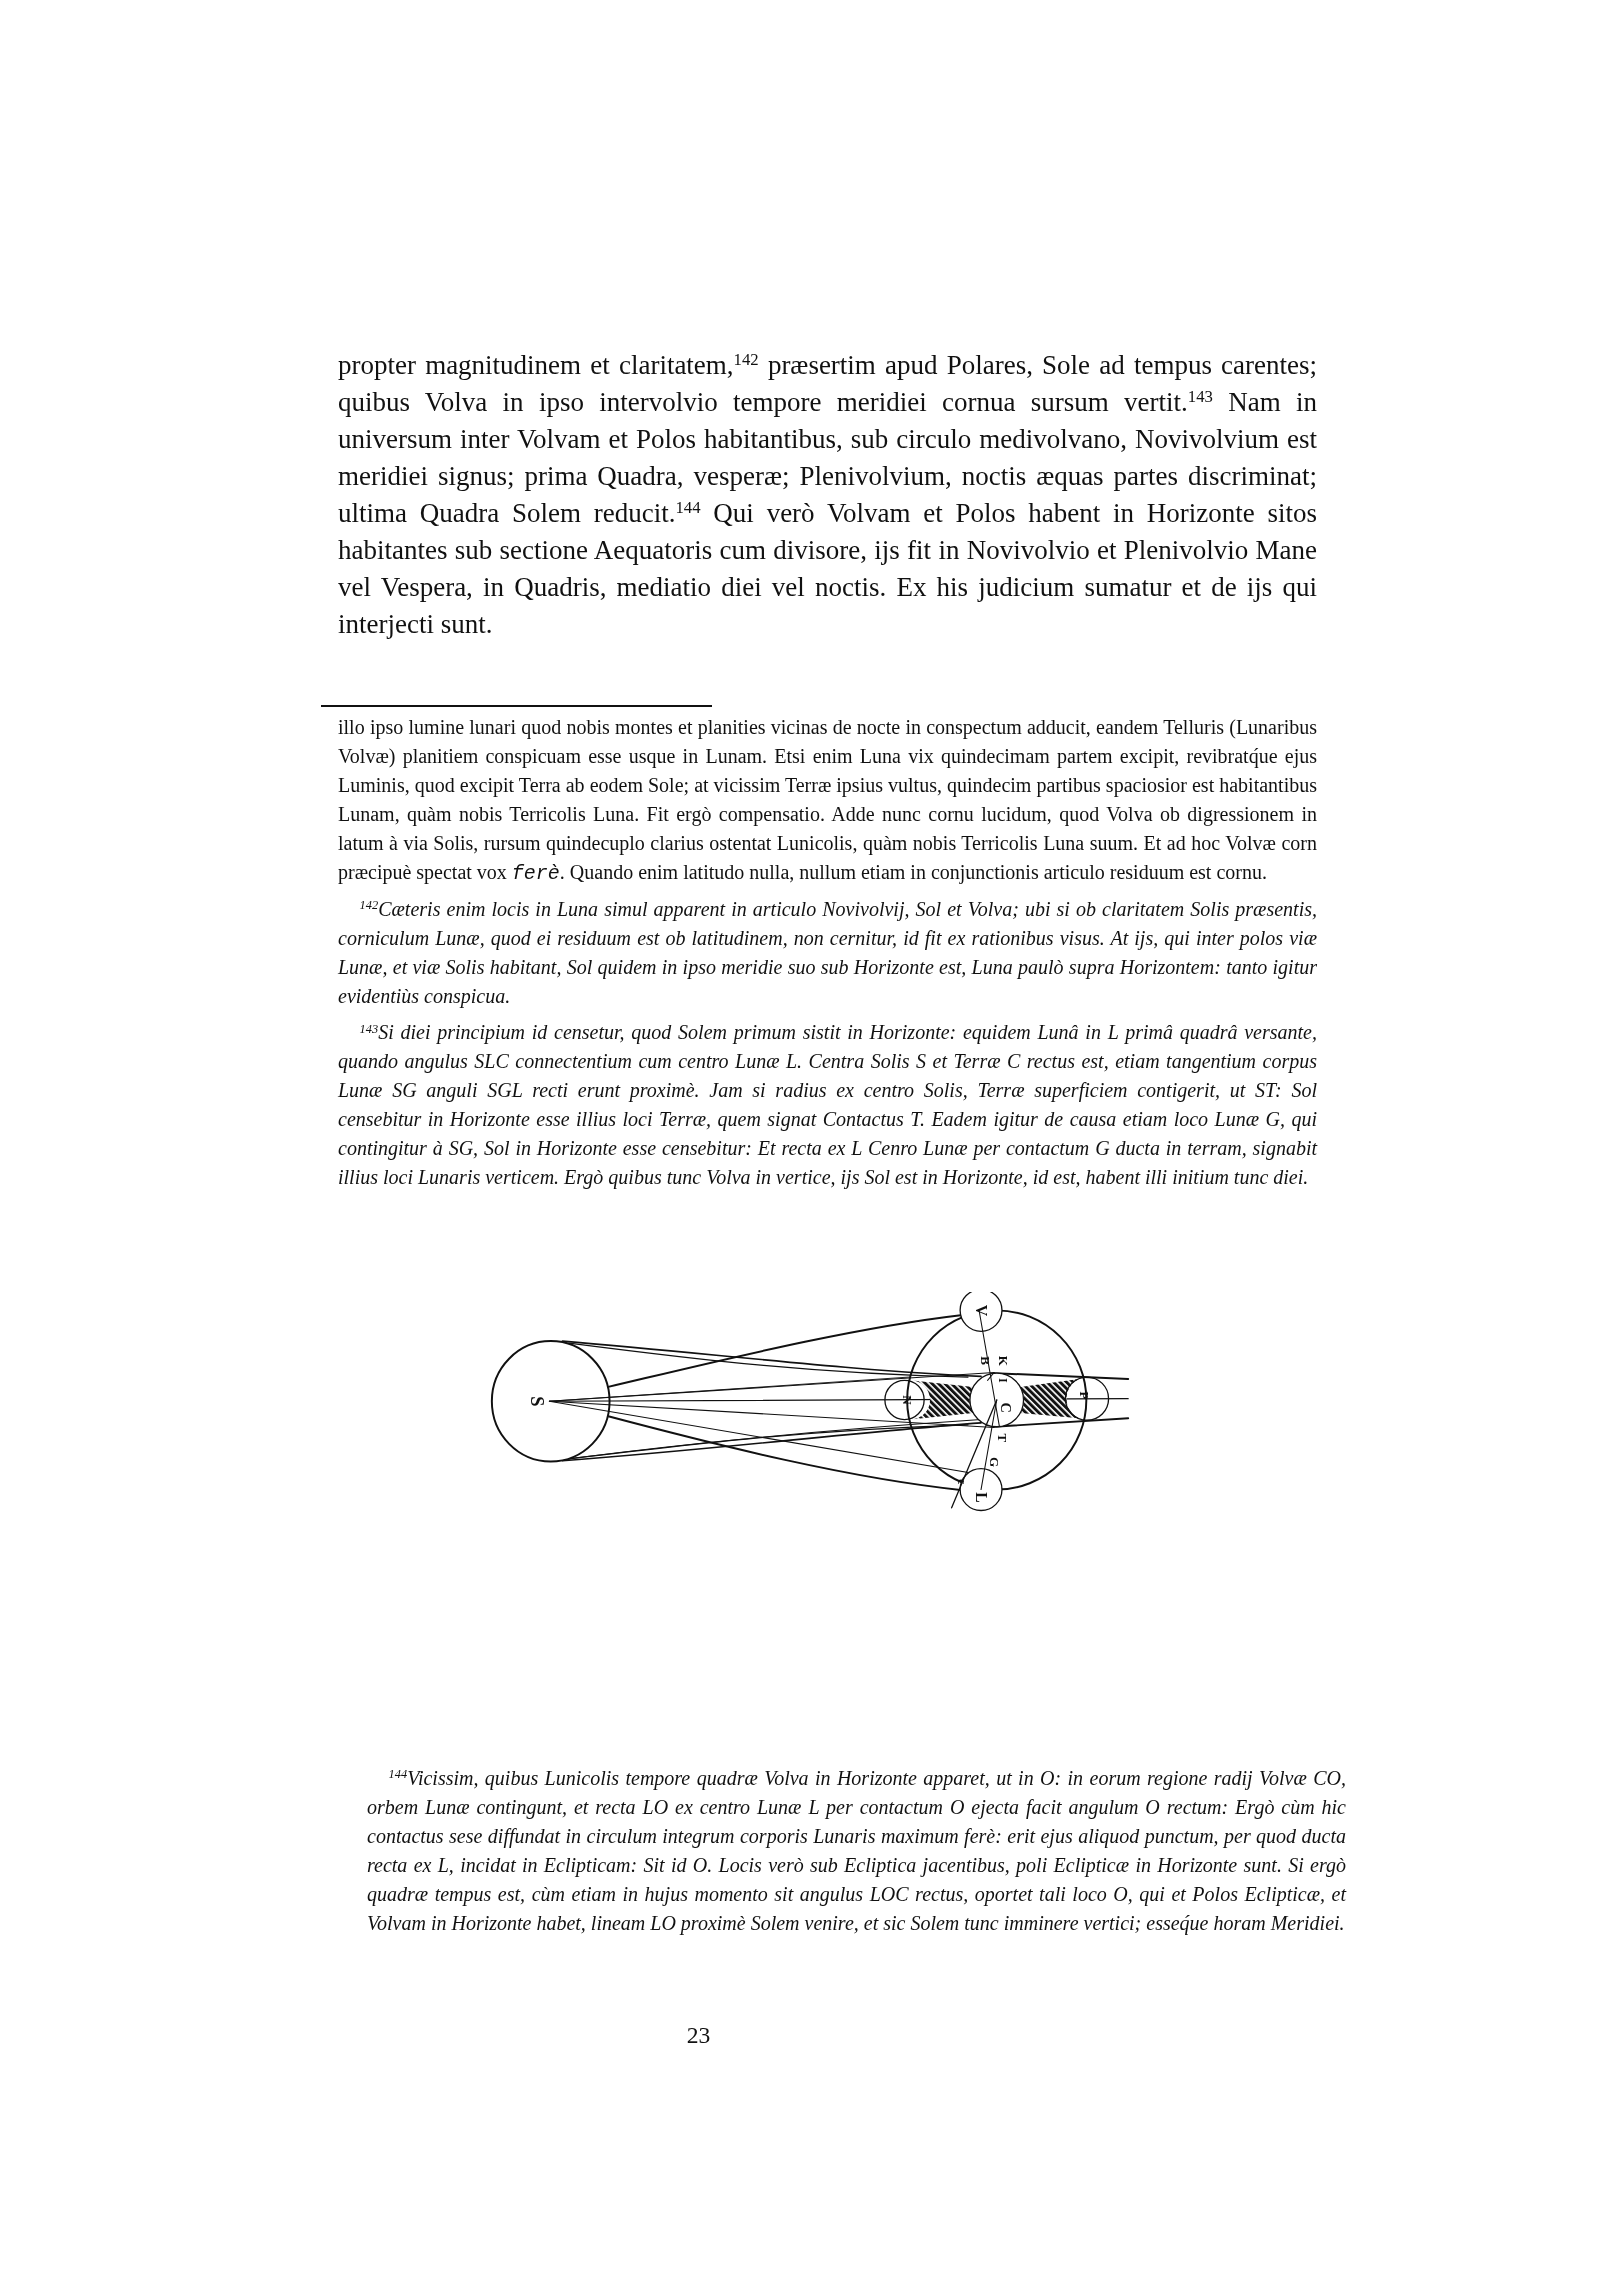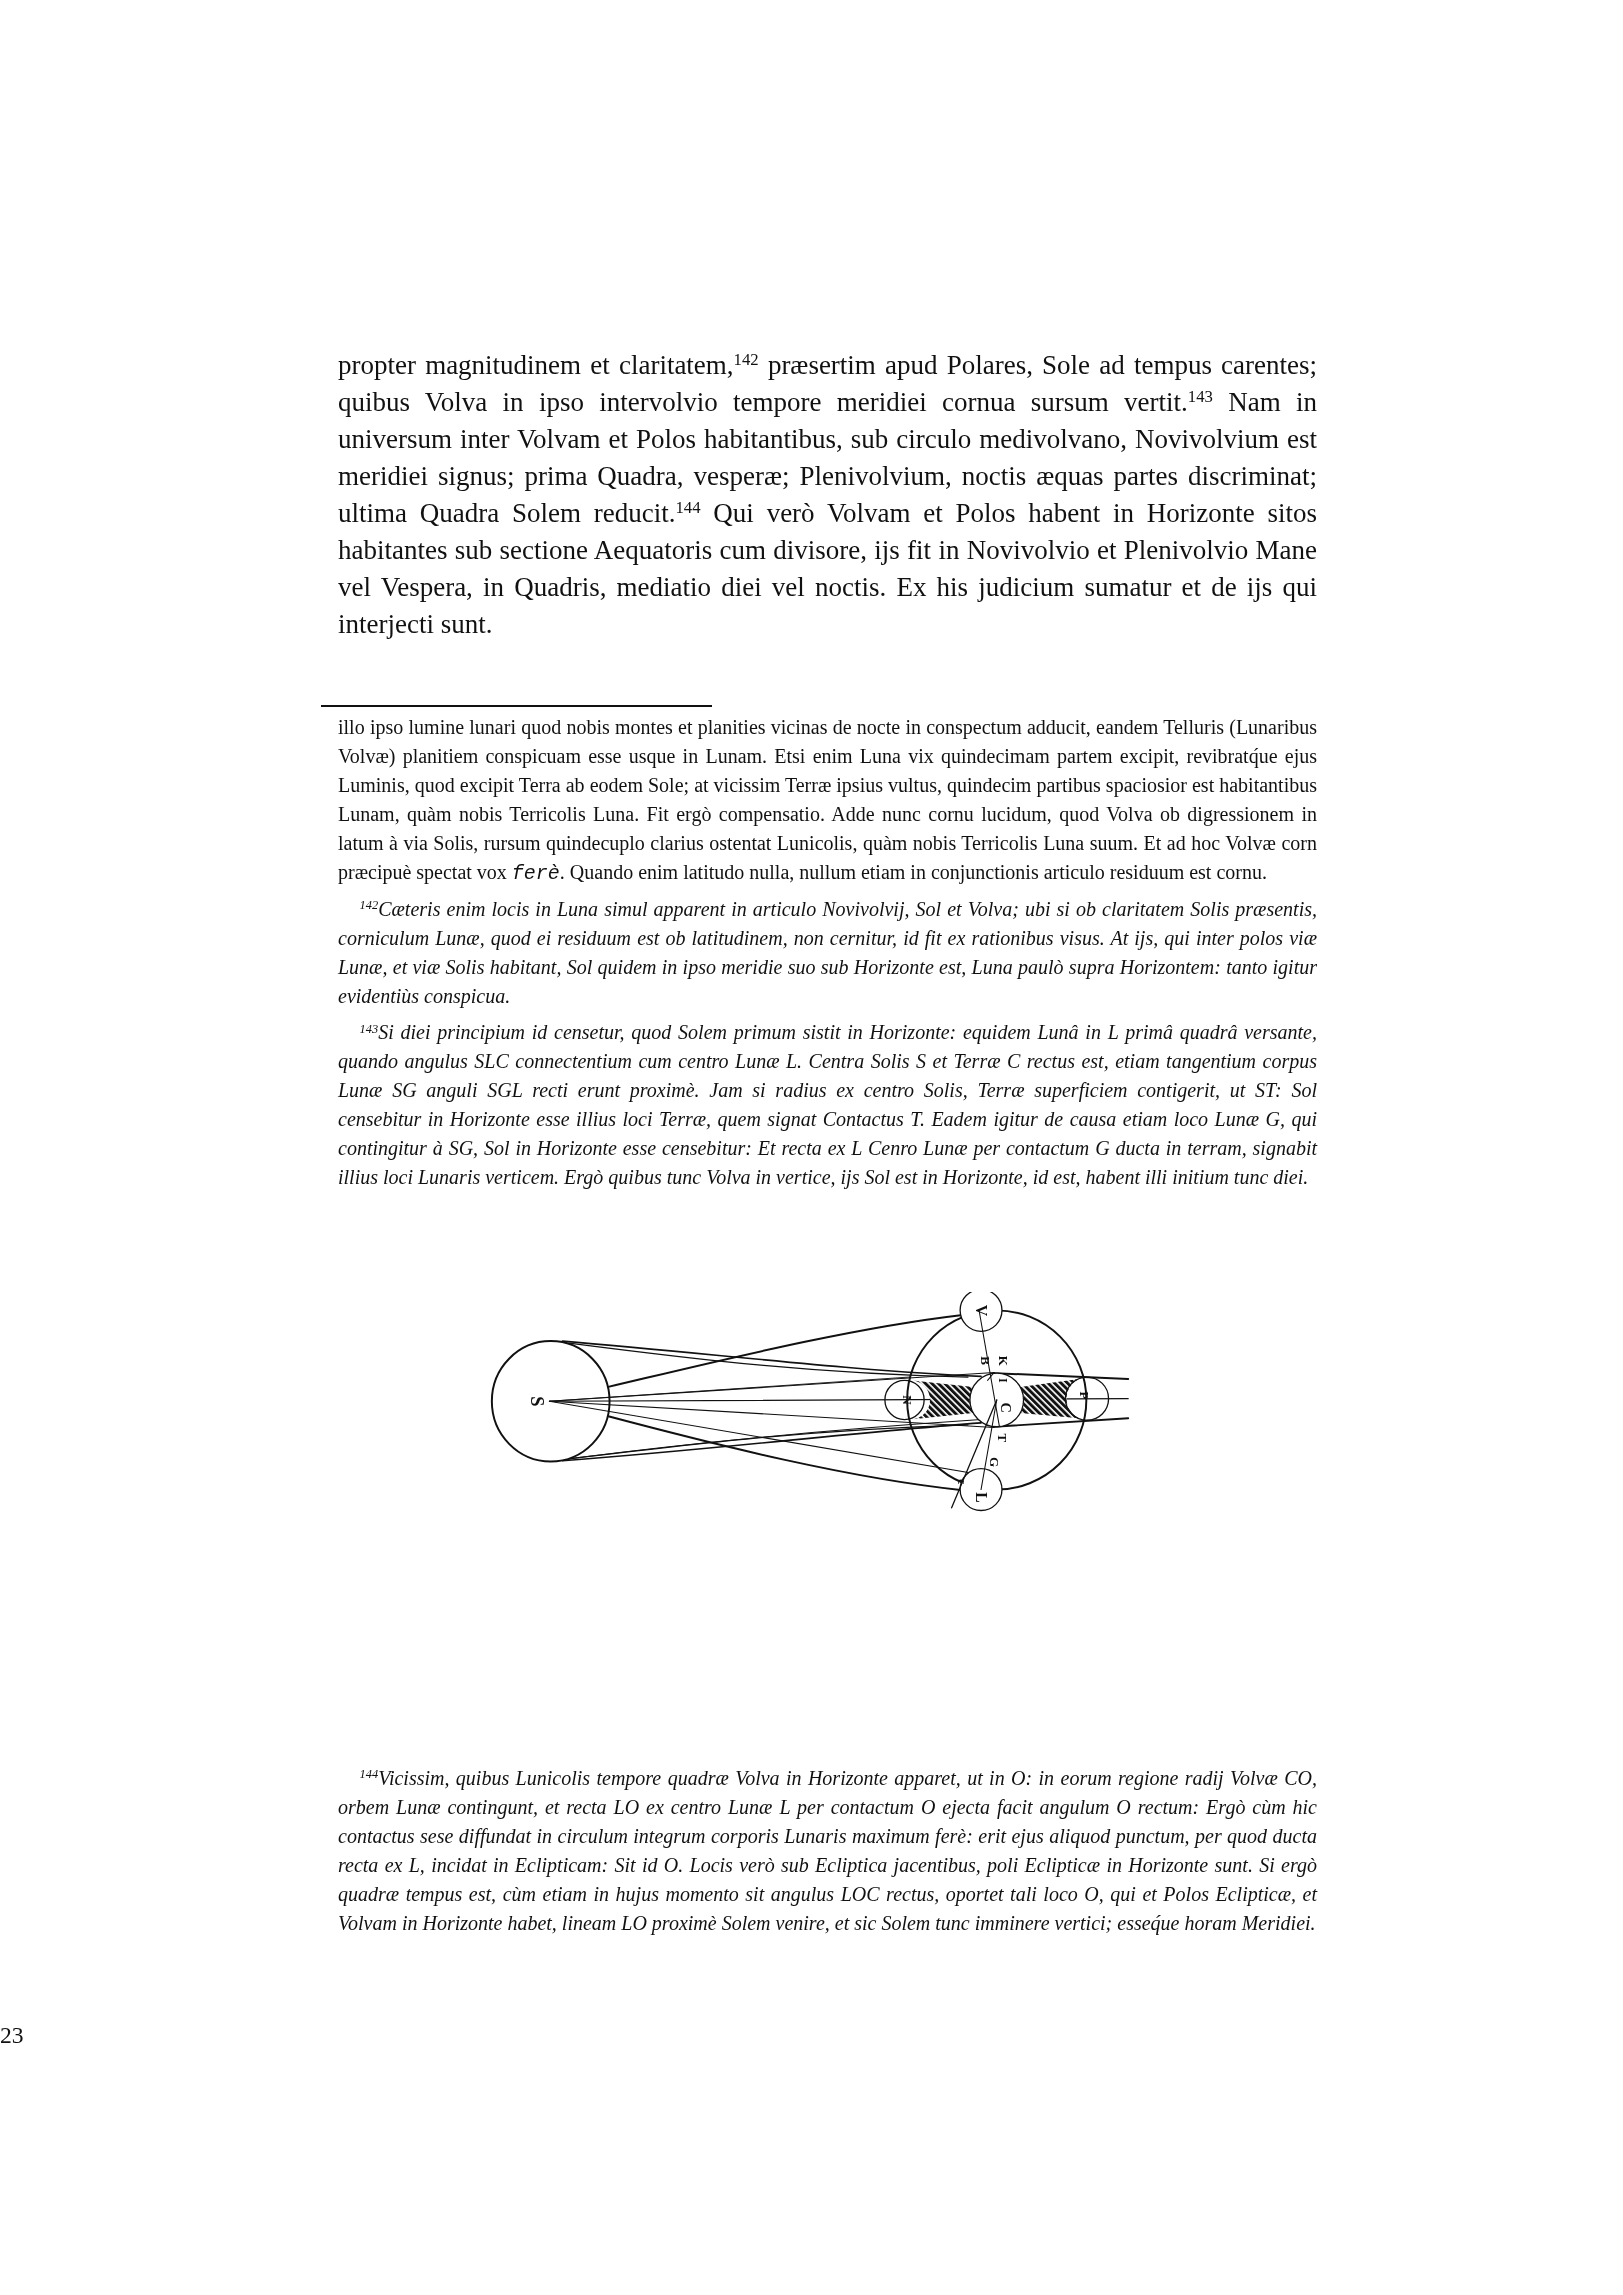--- a/index.html
+++ b/index.html
@@ -9,24 +9,24 @@
   .main { top: 347px; font-size: 27px; line-height: 37px; text-align: justify; }
   .main p { margin: 0; }
   .main p.indent { text-indent: 46px; text-align-last: justify; }
   sup.fn { font-size: 0.62em; vertical-align: 0; position: relative; top: -0.55em; line-height: 0; }
   .rule { position: absolute; left: 321px; top: 705px; width: 391px; height: 2px; background: #111; }
   .notes { font-size: 20px; line-height: 29px; text-align: justify; }
   .notes p { margin: 0 0 7.2px 0; }
   .notes p.cont { text-indent: 0; }
   .notes p.note { text-indent: 21.6px; font-style: italic; }
   .notes-top { top: 713px; }
-  .notes-bottom { top: 1764px; }
+  .notes-bottom { top: 1764px; margin-left: 29px; }
   .figure { position: absolute; left: 484px; top: 1292px; width: 654px; height: 229px; }
   .figure svg { width: 654px; height: 229px; display: block; }
-  .page-number { position: absolute; top: 2022px; left: 0; width: 1397px; font-size: 23.6px; }
+  .page-number { position: absolute; top: 2022px; left: 0; width: 1397px; text-align: center; font-size: 23.6px; }
   em { font-style: italic; font-family: Liberation Mono, monospace; }
 </style>
 </head>
 <body>
 
 <div class="block main serif">
   <p><span>propter magnitudinem et claritatem,</span><sup class="fn">142</sup><span> præsertim apud Polares, Sole ad tempus carentes; quibus Volva in ipso intervolvio tempore meridiei cornua sursum vertit.</span><sup class="fn">143</sup><span> Nam in universum inter Volvam et Polos habitantibus, sub circulo medivolvano, Novivolvium est meridiei signus; prima Quadra, vesperæ; Plenivolvium, noctis æquas partes discriminat; ultima Quadra Solem reducit.</span><sup class="fn">144</sup><span> Qui verò Volvam et Polos habent in Horizonte sitos habitantes sub sectione Aequatoris cum divisore, ijs fit in Novivolvio et Plenivolvio Mane vel Vespera, in Quadris, mediatio diei vel noctis. Ex his judicium sumatur et de ijs qui interjecti sunt.</span></p>
 </div>
 
 <div class="rule"></div>

